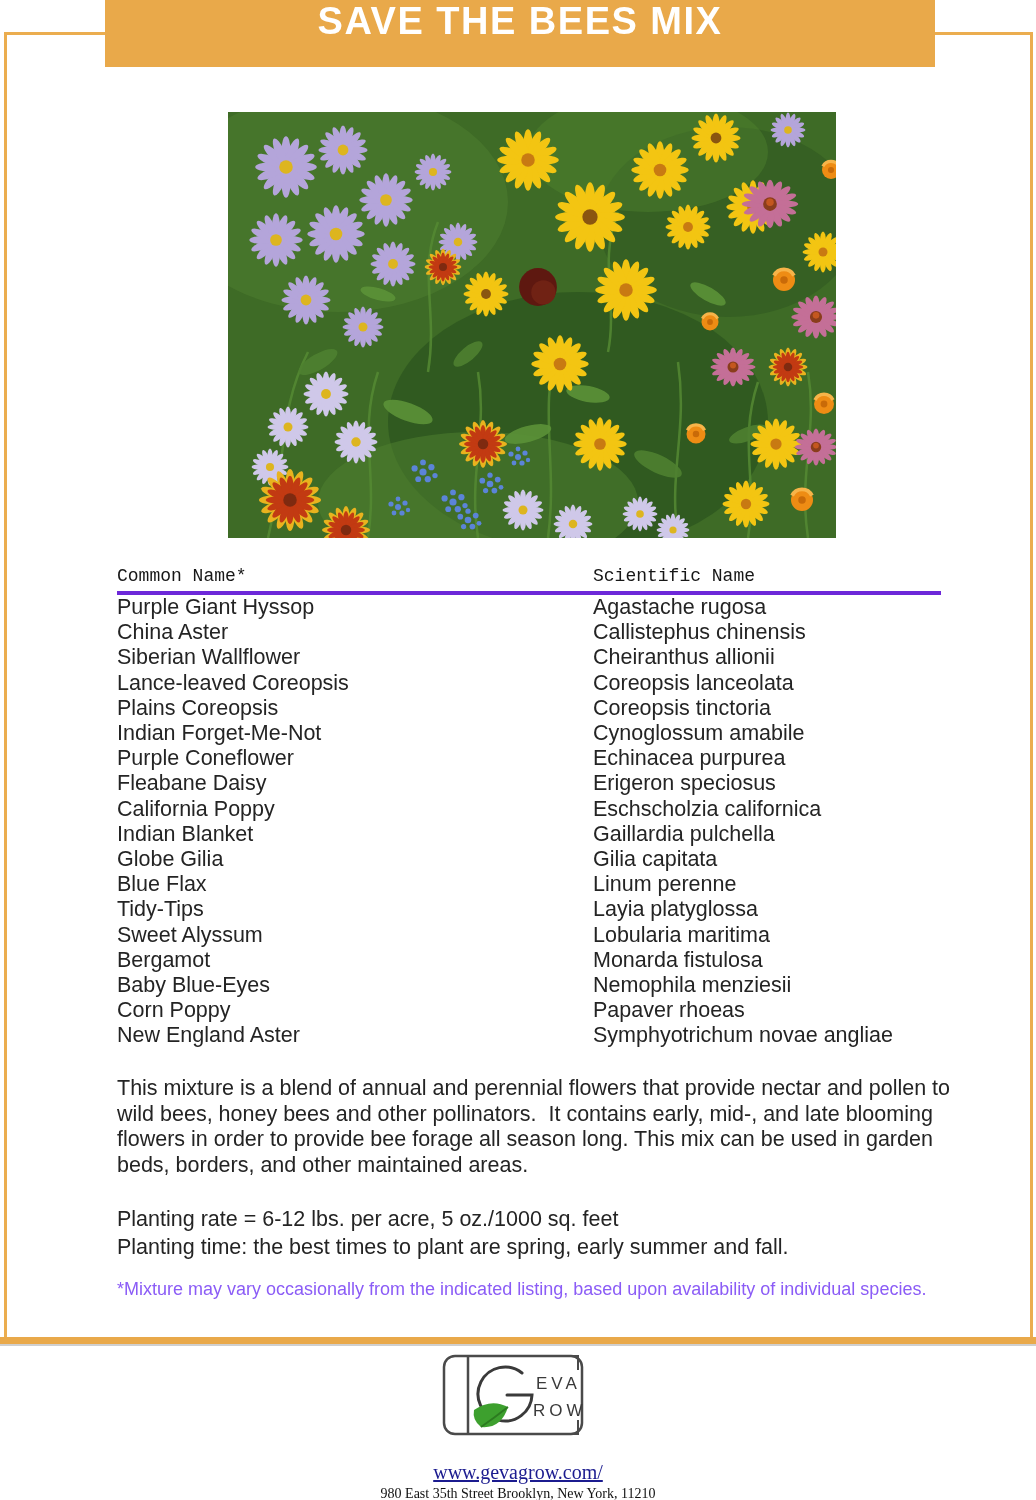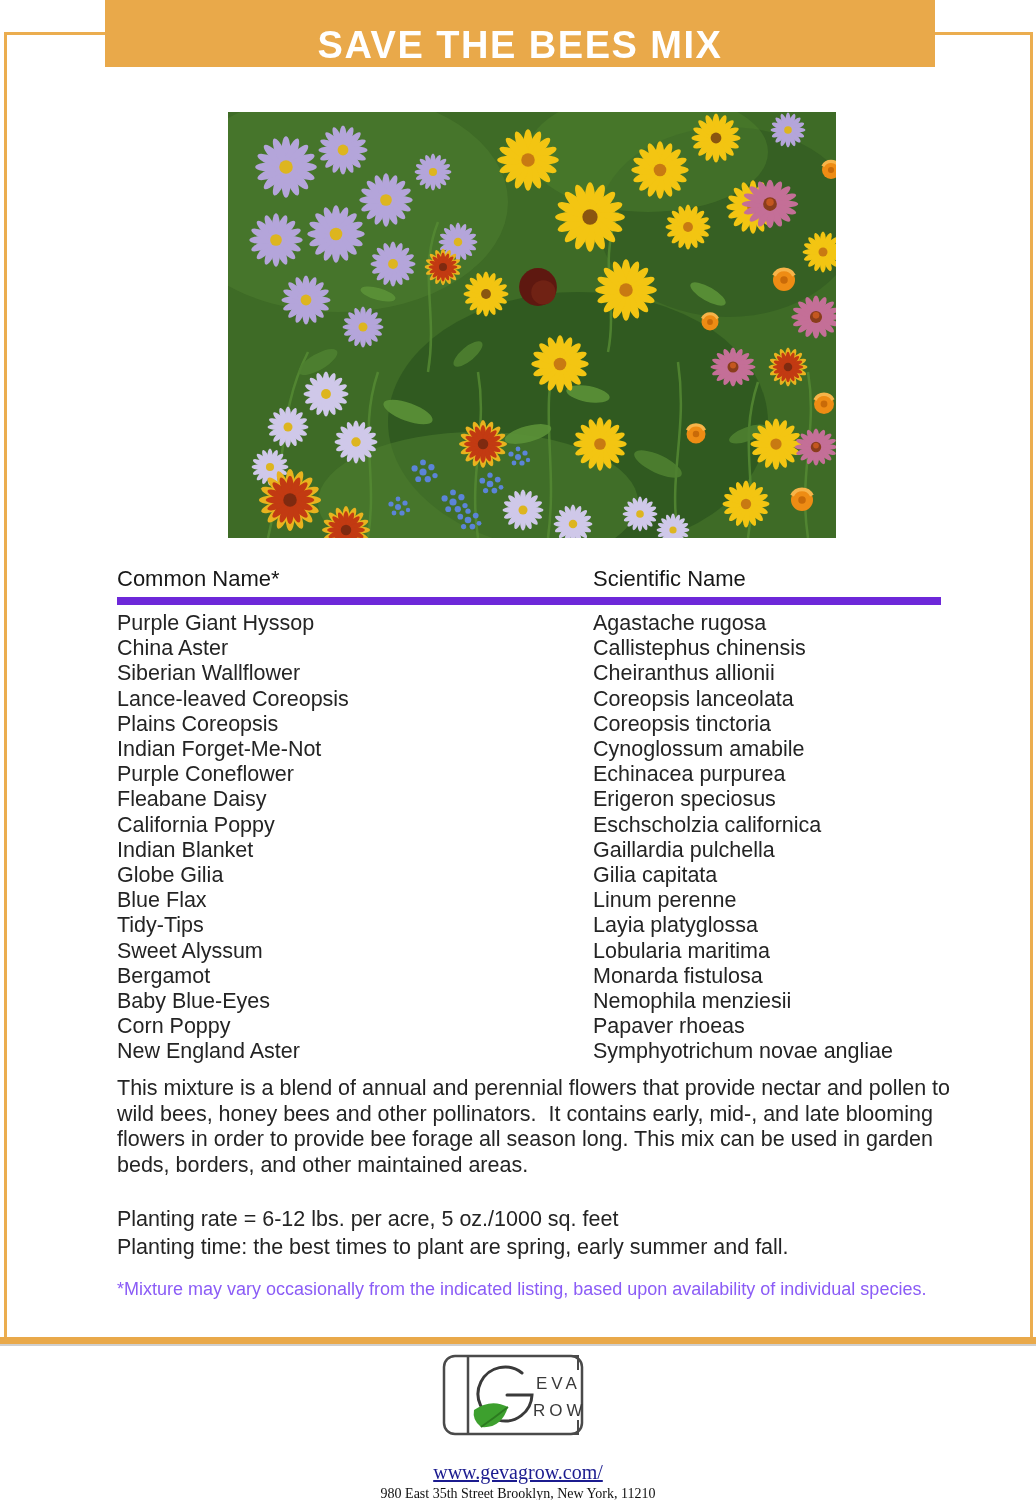--- a/index.html
+++ b/index.html
@@ -14,40 +14,40 @@
     border:3px solid #EBAD4F; border-bottom:none; z-index:1;
   }
   .bottom-band {
     position:absolute; left:0; top:1337px; width:1036px; height:7px;
     background:#E9A94A; border-bottom:2px solid #cfcfcf; z-index:1;
   }
 
   
   .banner {
     position:absolute; left:105px; top:0; width:830px; height:67px;
-    background:#E9A94A; display:flex; align-items:flex-end; justify-content:center; z-index:2;
+    background:#E9A94A; display:flex; align-items:flex-start; justify-content:center; z-index:2;
   }
   .banner .title {
     font-size:38px; font-weight:bold; color:#ffffff; letter-spacing:1.5px;
   }
 
   
   .photo {
     position:absolute; left:228px; top:112px; width:608px; height:426px; z-index:2;
   }
   .photo svg { display:block; }
 
   
   .species { position:absolute; left:117px; top:566px; width:824px; z-index:2; }
   .species-head {
-    display:flex; font-family:Liberation Sans, sans-serif; font-size:22px; color:#171717;
-    padding-bottom:5px; border-bottom:8px solid #6d28d9;
+    display:flex; font-family:Liberation Mono, monospace; font-size:18px; color:#171717;
+    padding-bottom:5px; border-bottom:4px solid #6d28d9;
   }
   .species-head .col-common { width:476px; }
-  .species-rows { margin-top:6px; font-size:21.5px; line-height:25.2px; color:#242424; }
+  .species-rows { margin-top:0; font-size:21.5px; line-height:25.2px; color:#242424; }
   .species-row { display:flex; }
   .species-row .common { width:476px; }
 
   
   .description {
     position:absolute; left:117px; top:1076px; width:840px; z-index:2;
     font-size:21.5px; line-height:25.7px; white-space:pre-wrap; color:#242424;
   }
   .planting { position:absolute; left:117px; top:1206px; width:840px; z-index:2;
     font-size:21.5px; line-height:27.5px; color:#242424; }

